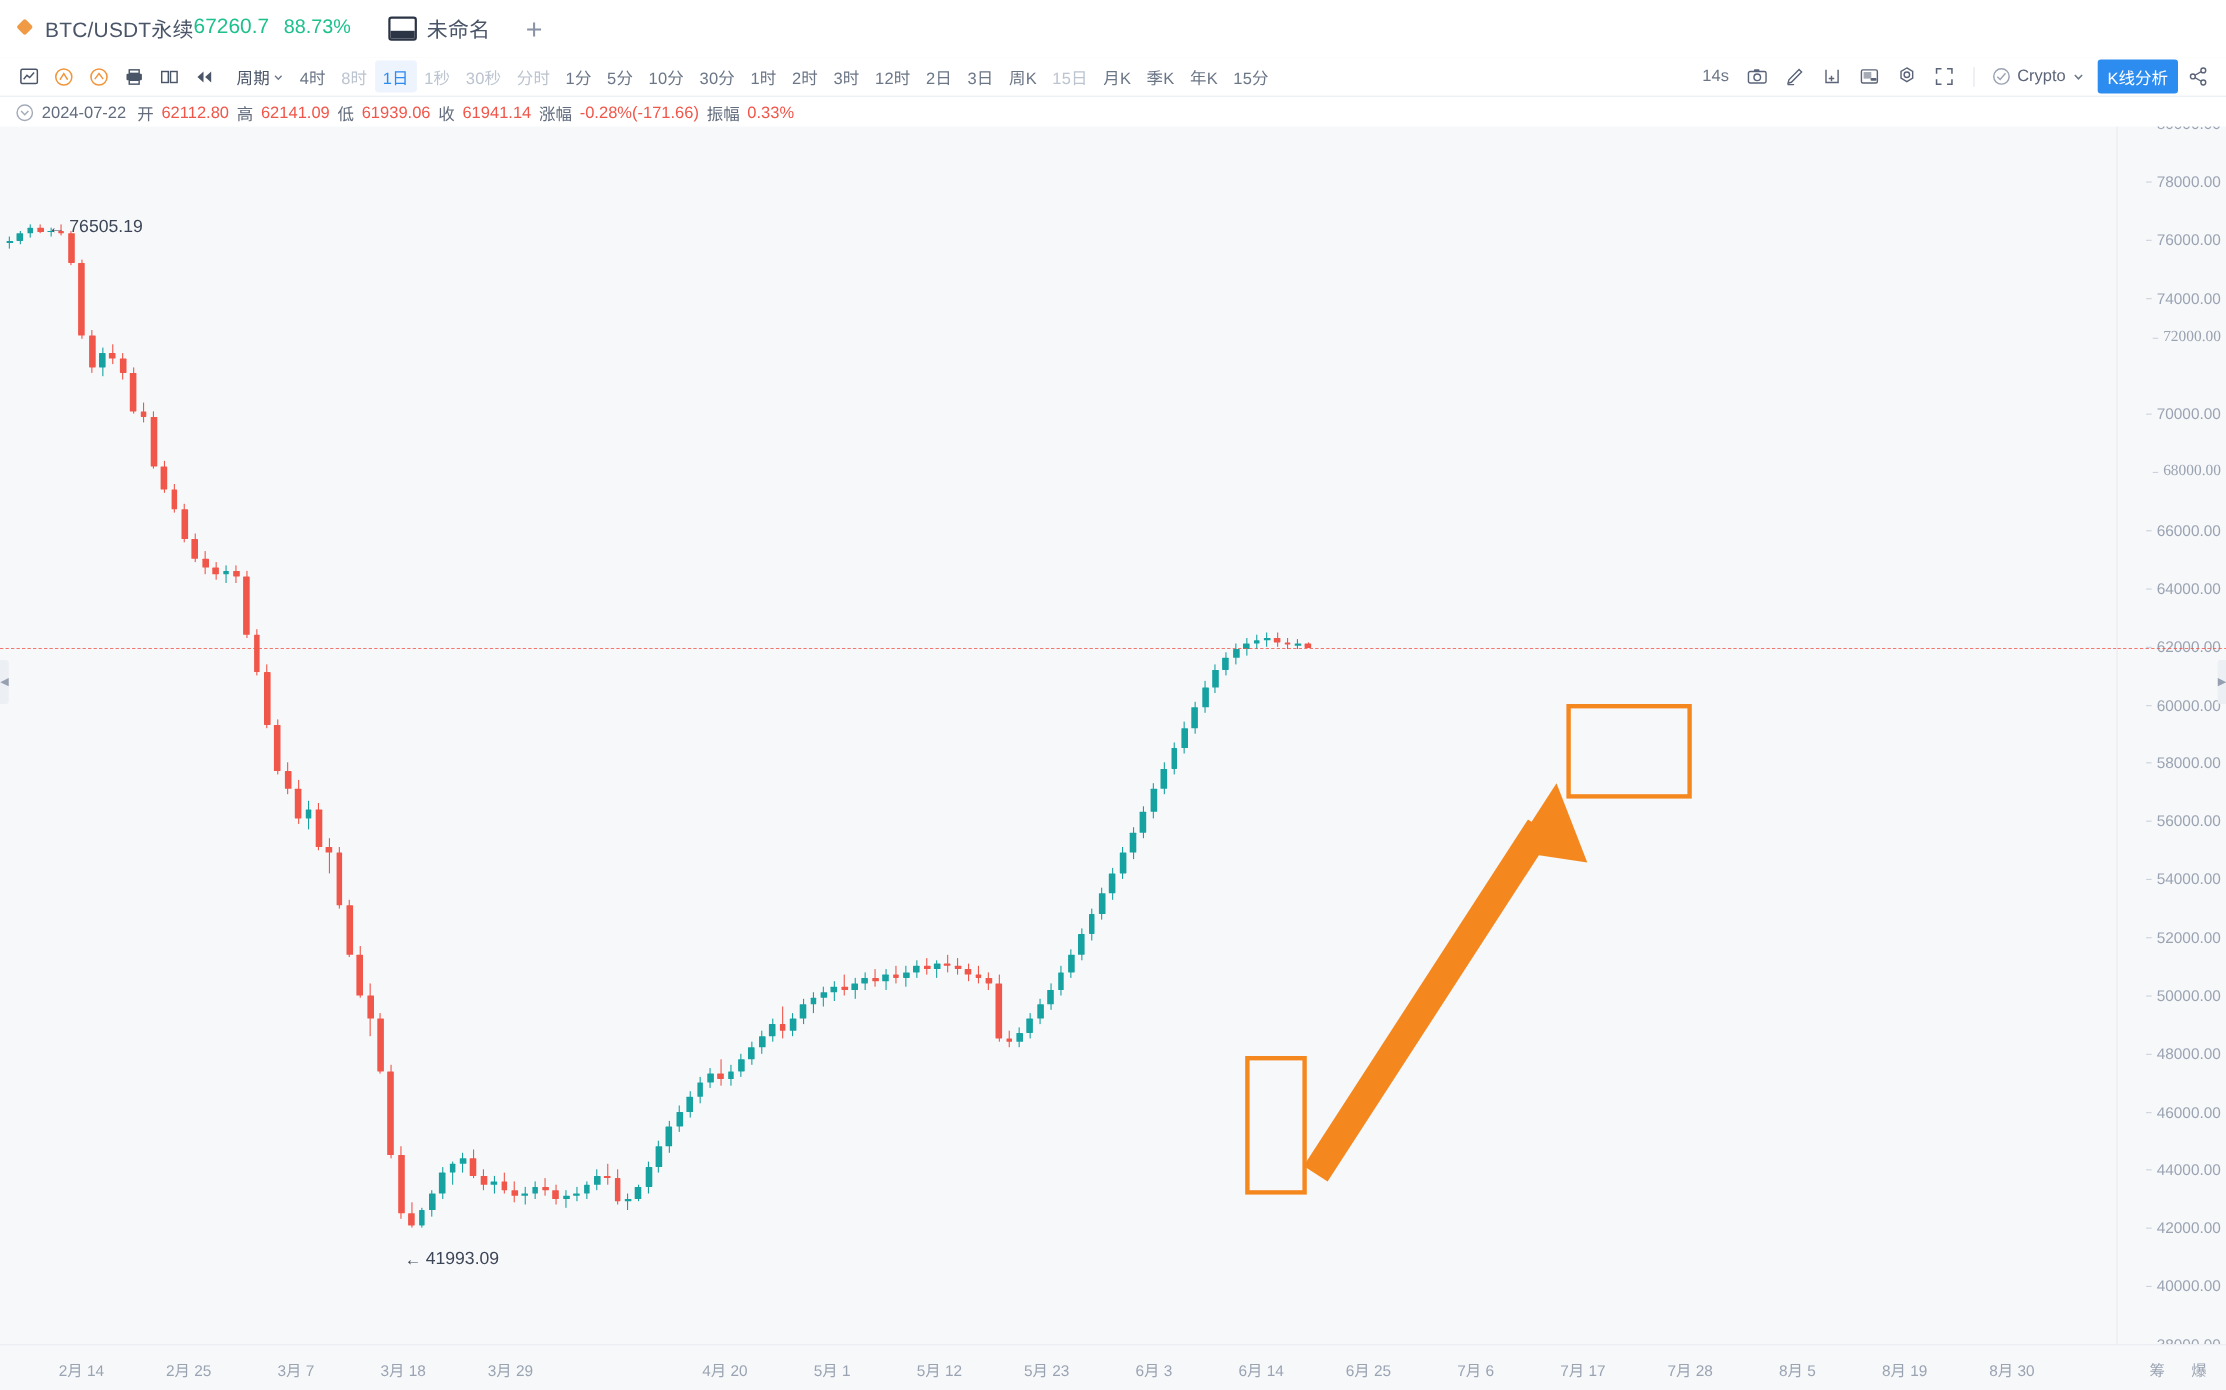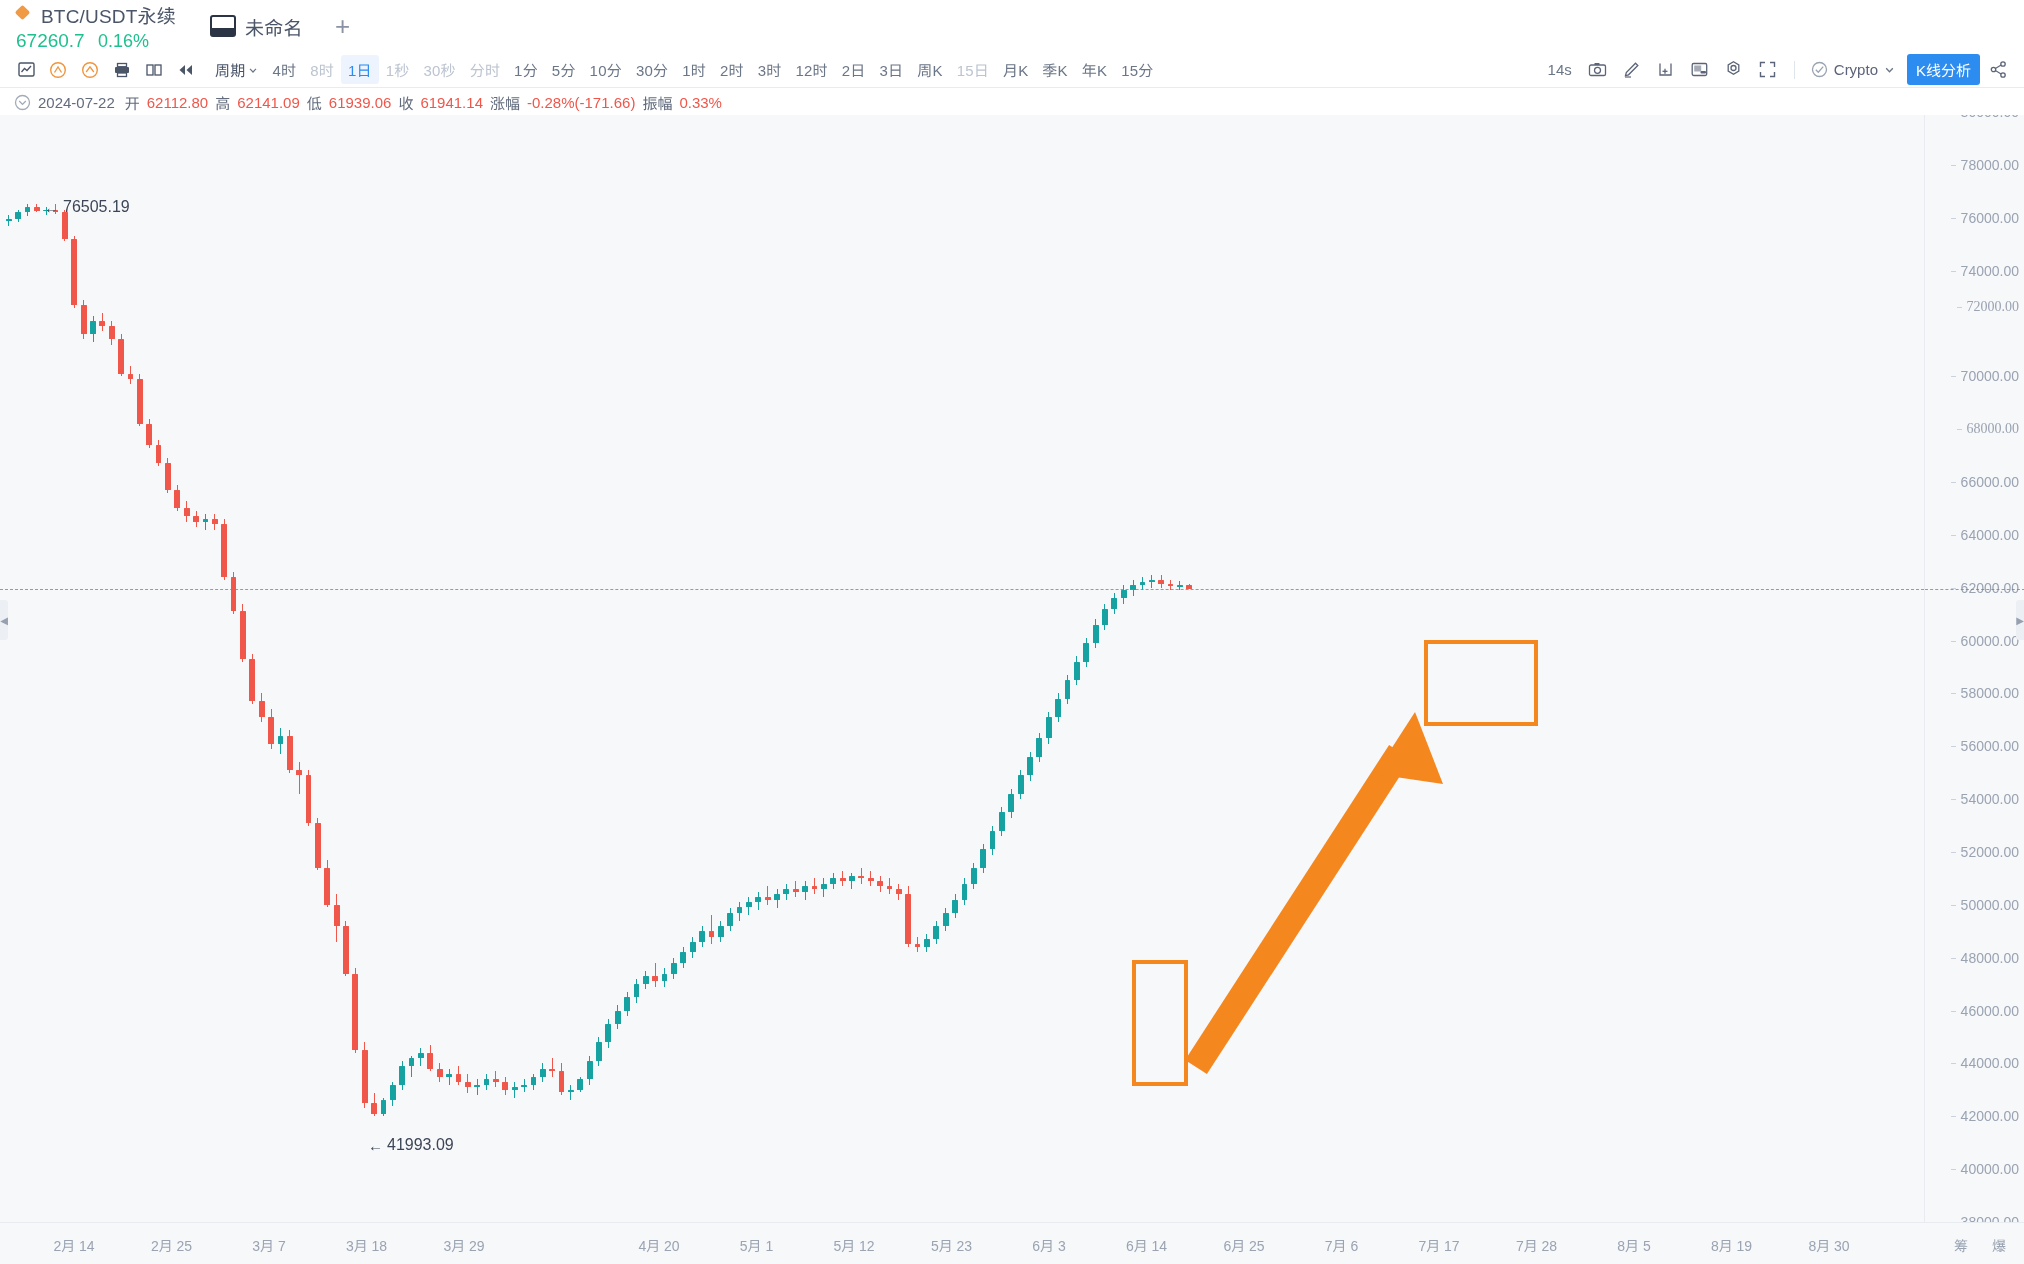--- a/index.html
+++ b/index.html
@@ -29,21 +29,21 @@
     align-items: stretch;
   }
   .tab {
     position: relative;
     display: flex;
     align-items: center;
     padding: 0 18px 0 16px;
     cursor: pointer;
     min-width: 40px;
   }
-  .tab-inner { display: flex; flex-direction: column; justify-content: center; }
+  .tab-inner { display: flex; flex-direction: row; justify-content: center; }
   .tab-title-row { display: flex; align-items: center; gap: 9px; }
   .tab-name {
     font-size: 19px;
     color: #4a5568;
     letter-spacing: 0.2px;
     white-space: nowrap;
   }
   .tab.active .tab-name { color: #1f2733; }
   .tab-sub {
     font-size: 15px;
@@ -303,21 +303,21 @@
 
   <div class="tabbar">
     <div class="tab">
       <div class="tab-inner">
         <div class="tab-title-row">
           <span class="dia-icon"></span>
           <span class="tab-name">BTC/USDT永续</span>
         </div>
         <div class="tab-price-row">
           <span>67260.7</span>
-          <span class="pct">0.16%</span>
+          <span class="pct">88.73%</span>
         </div>
       </div>
     </div>
 
 
     <div class="tab">
       <div class="tab-title-row">
         <span class="layout-icon"></span>
         <span class="tab-name">未命名</span>
       </div>

